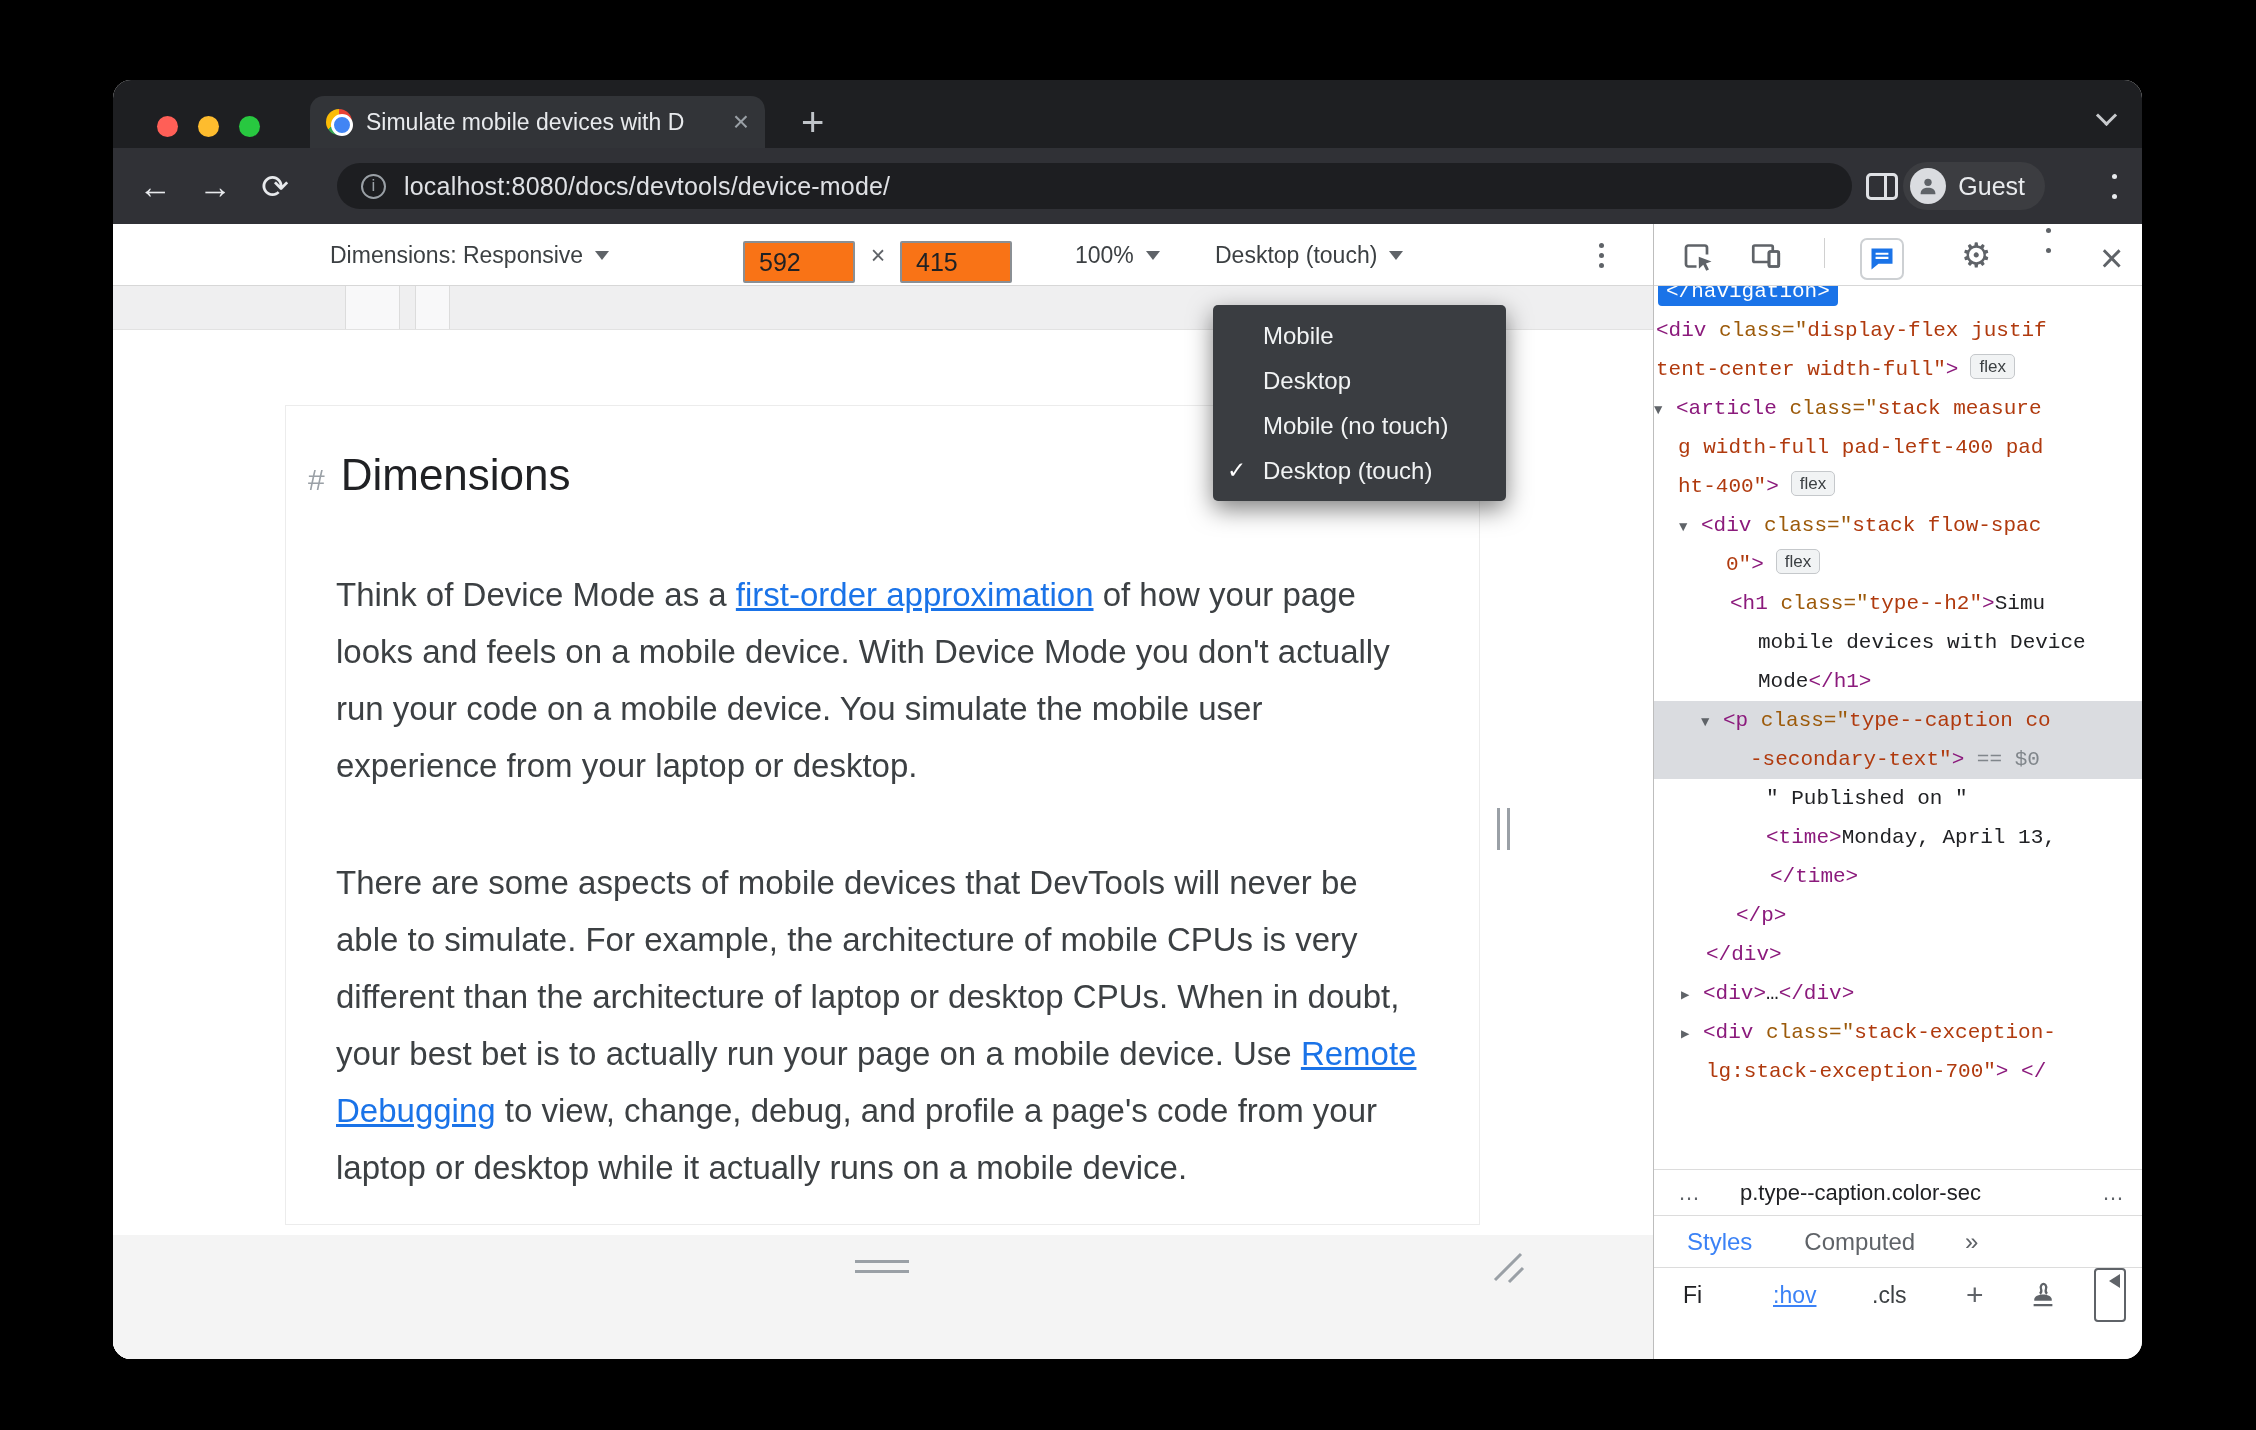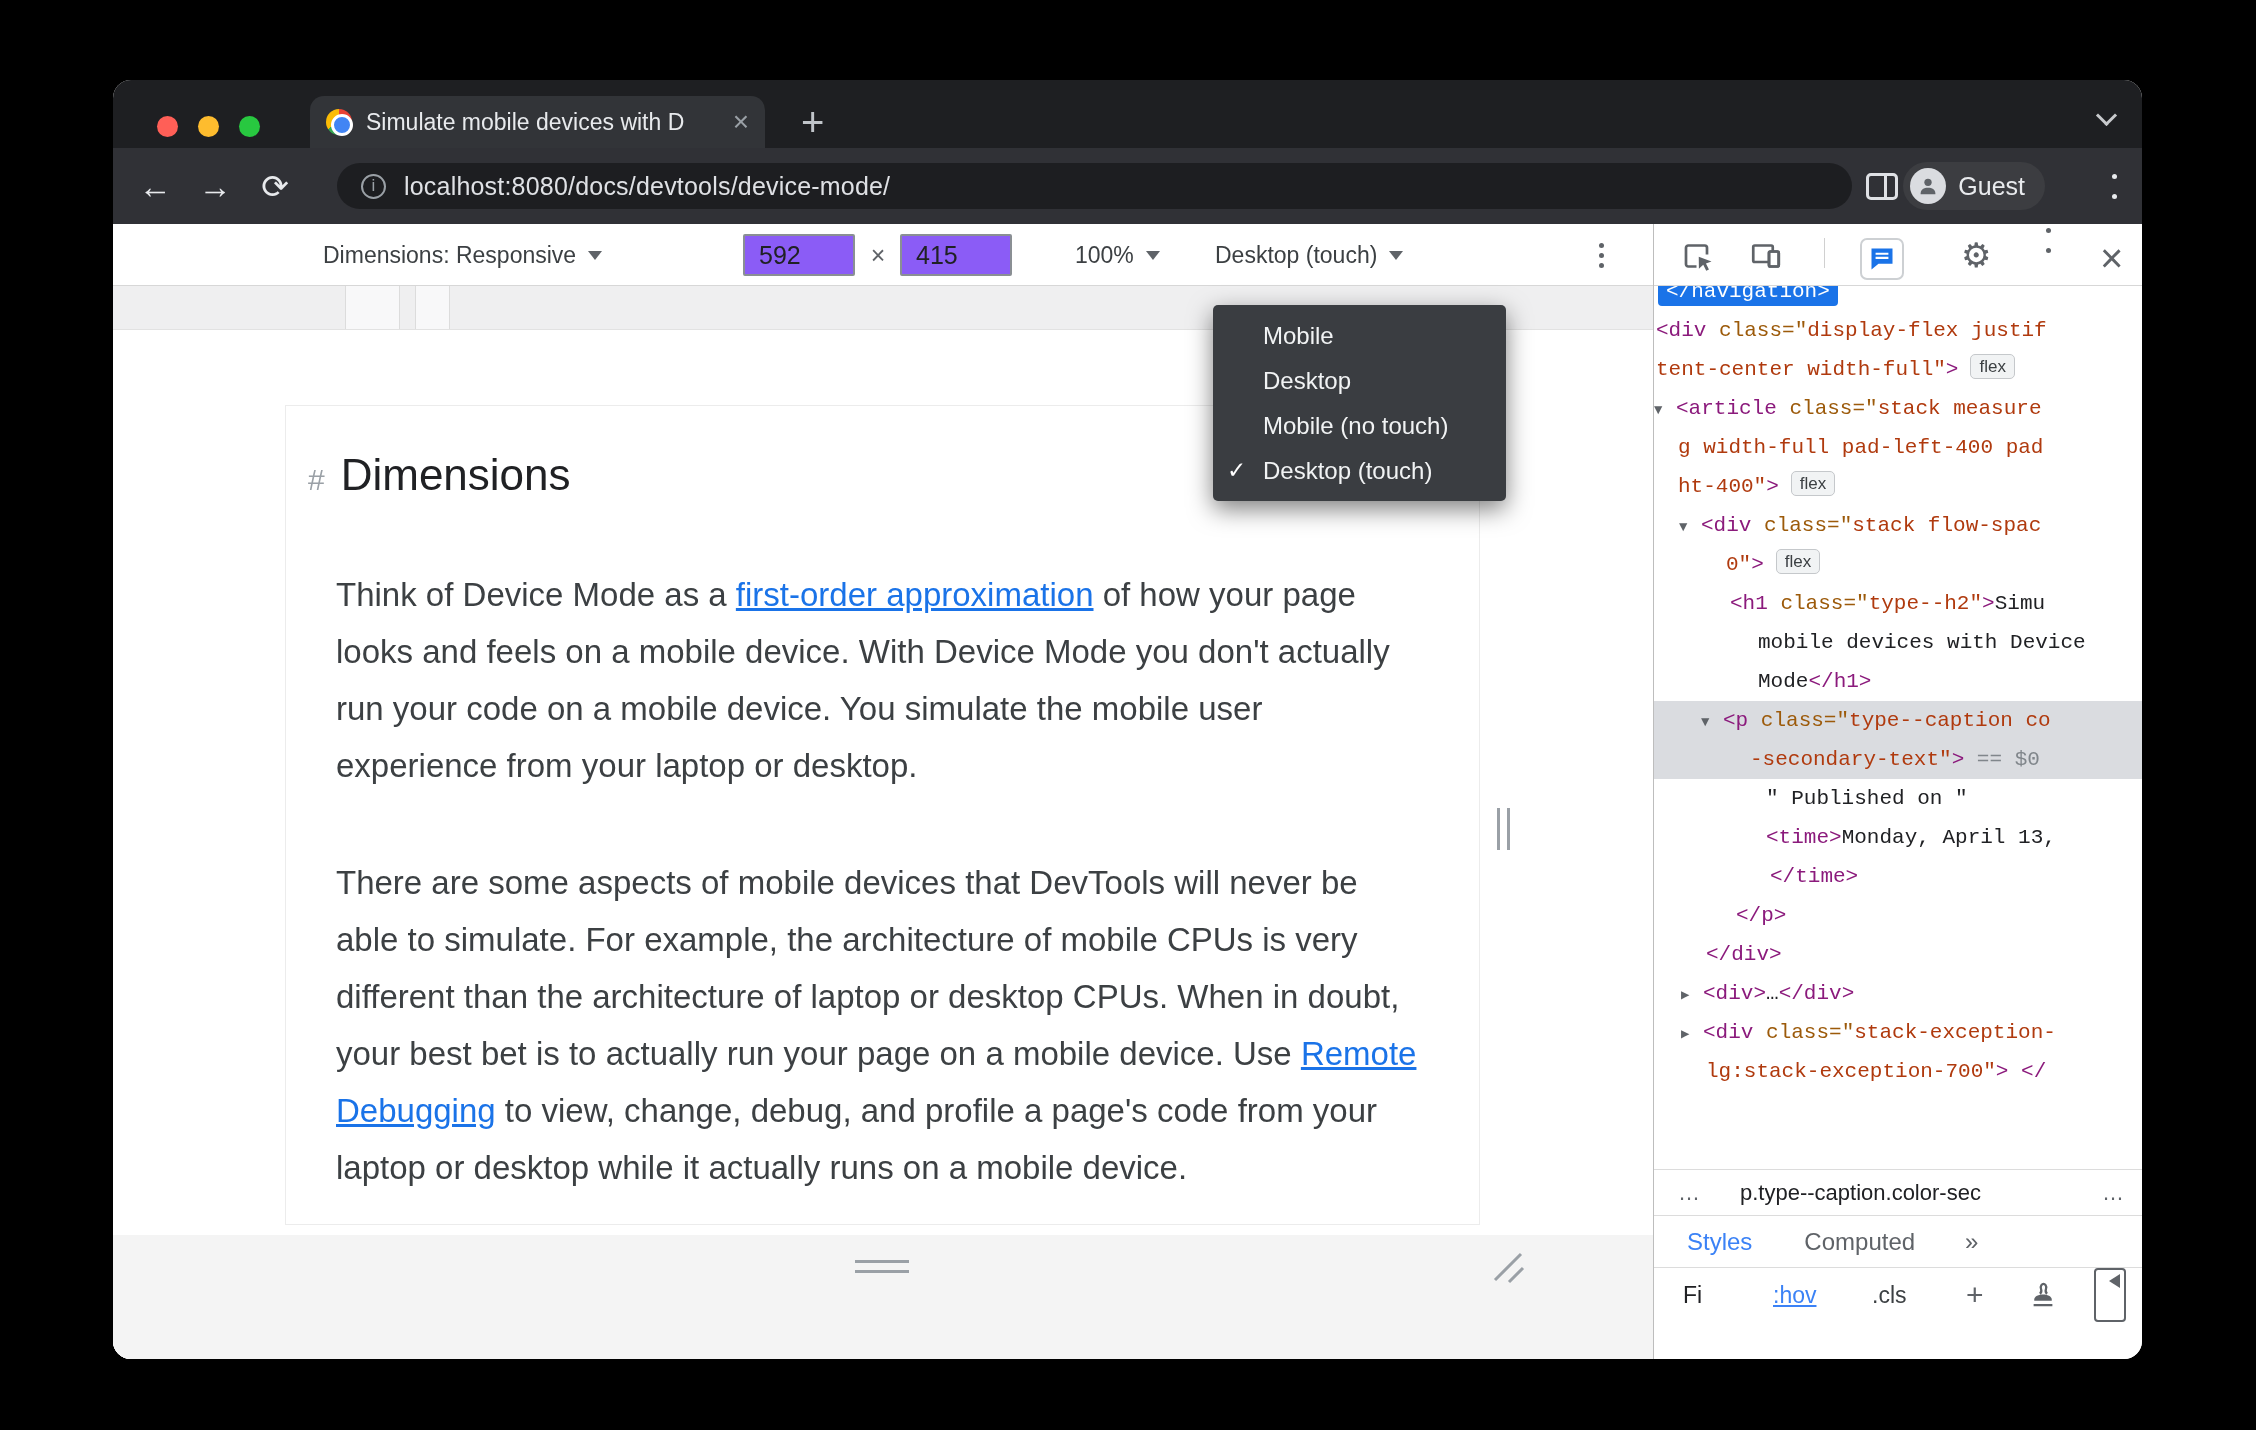--- a/index.html
+++ b/index.html
@@ -59,25 +59,25 @@
   .vdots::before{ top:-10px; } .vdots::after{ top:10px; }
   .browser-menu{ position:absolute; right:30px; top:36px; }
   
   .main{ flex:1; display:flex; min-height:0; }
   .device-pane{ flex:1; min-width:0; display:flex; flex-direction:column; background:#fff; position:relative; }
   .devtools{ flex:0 0 489px; border-left:1px solid #bdbdbd; background:#fff; display:flex; flex-direction:column; }
   
   .device-toolbar{ flex:0 0 62px; border-bottom:1px solid #d7d7d7; position:relative;
     font-size:23px; color:#3c4043; }
   .device-toolbar > div{ position:absolute; top:0; height:62px; display:flex; align-items:center; }
-  .dim-label{ left:210px; }
+  .dim-label{ left:217px; }
   .caret{ width:0; height:0; border-left:7px solid transparent; border-right:7px solid transparent;
     border-top:9px solid #5f6368; display:inline-block; margin-left:12px; }
-  .size-input{ position:absolute; top:10px; width:112px; height:42px; border:2px solid #8a8f94;
-    border-radius:2px; font-size:25px; padding:0 0 0 14px; color:#202124; background:#8b5cf6;
+  .size-input{ position:absolute; top:17px; width:112px; height:42px; border:2px solid #8a8f94;
+    border-radius:2px; font-size:25px; padding:0 0 0 14px; color:#202124; background:#f97316;
     font-family:"Liberation Sans", sans-serif; }
   .size-input.w{ left:630px; } .size-input.h{ left:787px; }
   .times-sep{ left:748px; width:34px; justify-content:center; color:#5f6368; font-size:25px; }
   .zoom-ctl{ left:962px; } .devtype-ctl{ left:1102px; }
   .devbar-dots{ left:1486px; }
   .vdots.gray, .vdots.gray::before, .vdots.gray::after{ background:#5f6368; }
   
   .ruler{ flex:0 0 44px; background:#efeff0; border-bottom:1px solid #e2e2e2; position:relative; }
   .ruler .seg{ position:absolute; top:0; bottom:0; background:#f8f8f9; border-left:1px solid #dcdcdc; border-right:1px solid #dcdcdc; }
   .seg.s1{ left:232px; width:55px; } .seg.s2{ left:302px; width:35px; }

